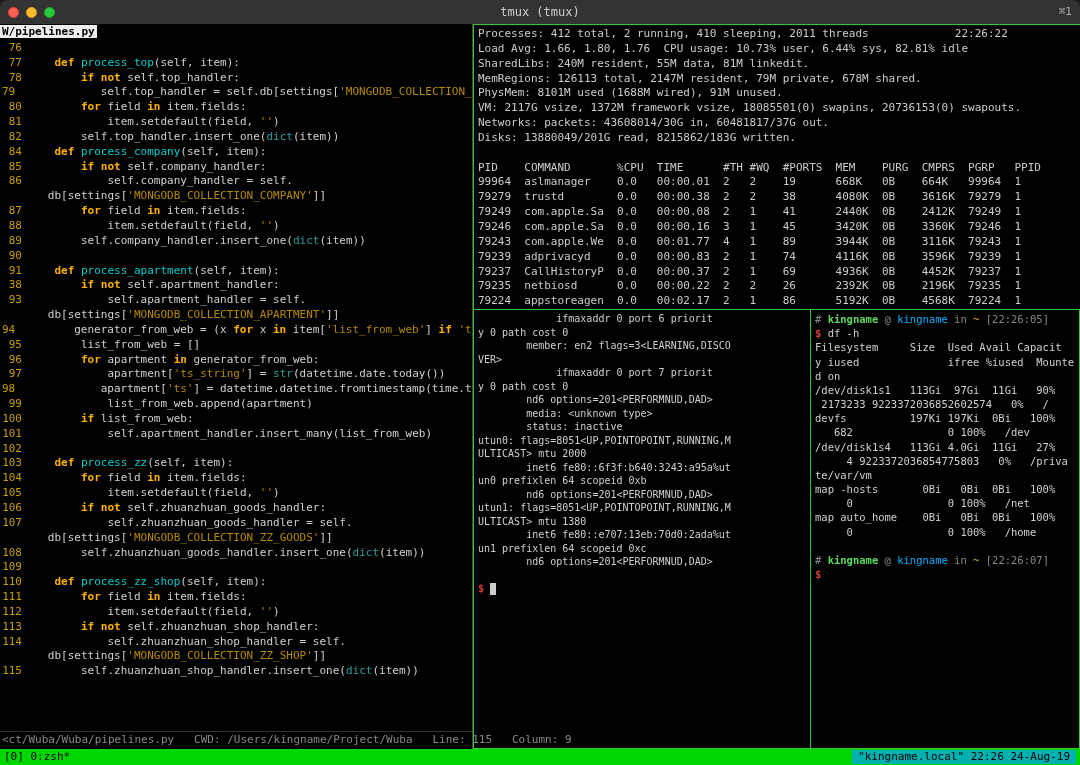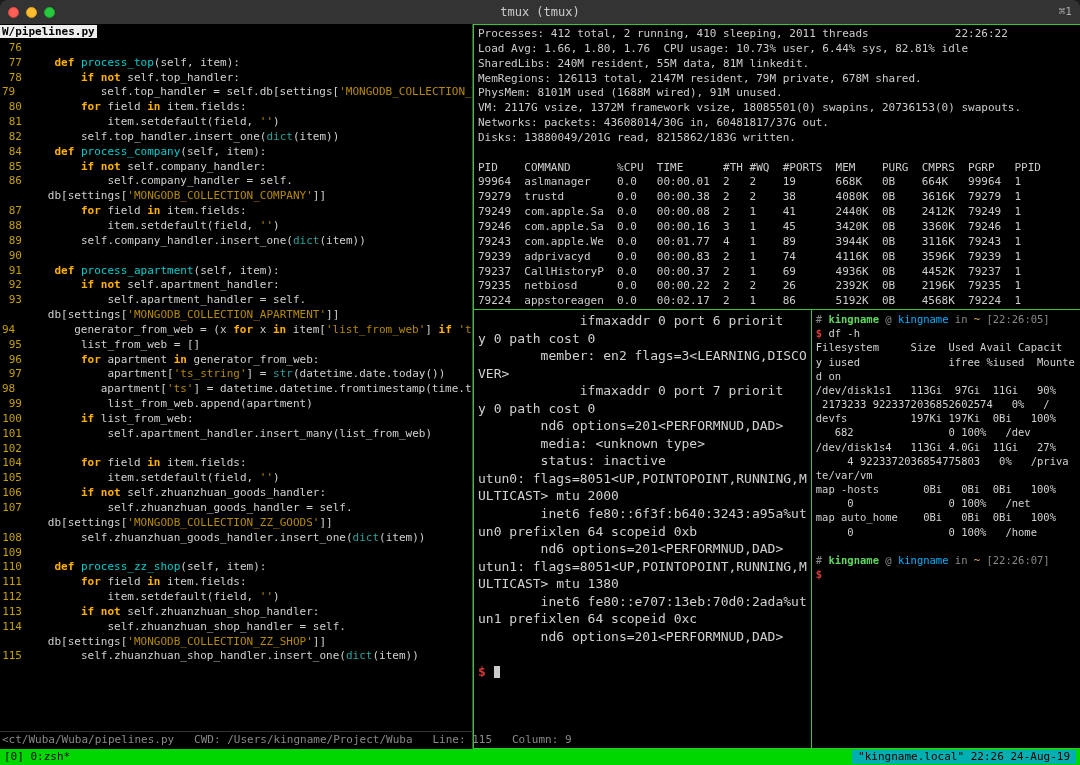--- a/index.html
+++ b/index.html
@@ -61,21 +61,21 @@
     border-right:none;
     padding:2px 4px;
     height:286px;
     overflow:hidden;
     white-space:pre;
     color:#ccc;
   }
   .bottom-split { flex:1; display:flex;}
   .bleft {
     flex:1; border:1px solid #31c831; border-top:none; border-right:none;
-    padding:2px 4px; overflow:hidden; white-space:pre; font-size:13px;
+    padding:2px 4px; overflow:hidden; white-space:pre; font-size:10px;
   }
   .bright {
     width:270px; border:1px solid #31c831; border-top:none;
     padding:2px 4px; overflow:hidden; white-space:pre; font-size:10.5px;
   }
   .prompt-user { color:#5fd75f; font-weight:bold;}
   .prompt-at { color:#888;}
   .prompt-host { color:#00afff;}
   .prompt-path { color:#d7af5f;}
   .prompt-time { color:#888;}
@@ -115,32 +115,33 @@
         <div class="code-line"><span class="gutter">82</span><span class="code">        <span class="self">self</span>.top_handler.insert_one(<span class="obj">dict</span>(item))</span></div>
         <div class="code-line"><span class="gutter">84</span><span class="code">    <span class="kw">def</span> <span class="fn">process_company</span>(<span class="self">self</span>, item):</span></div>
         <div class="code-line"><span class="gutter">85</span><span class="code">        <span class="kw">if not</span> <span class="self">self</span>.company_handler:</span></div>
         <div class="code-line"><span class="gutter">86</span><span class="code">            <span class="self">self</span>.company_handler = <span class="self">self</span>.</span></div>
         <div class="code-line"><span class="gutter"></span><span class="code">   db[settings[<span class="str">'MONGODB_COLLECTION_COMPANY'</span>]]</span></div>
         <div class="code-line"><span class="gutter">87</span><span class="code">        <span class="kw">for</span> field <span class="kw">in</span> item.fields:</span></div>
         <div class="code-line"><span class="gutter">88</span><span class="code">            item.setdefault(field, <span class="str">''</span>)</span></div>
         <div class="code-line"><span class="gutter">89</span><span class="code">        <span class="self">self</span>.company_handler.insert_one(<span class="obj">dict</span>(item))</span></div>
         <div class="code-line"><span class="gutter">90</span><span class="code"></span></div>
         <div class="code-line"><span class="gutter">91</span><span class="code">    <span class="kw">def</span> <span class="fn">process_apartment</span>(<span class="self">self</span>, item):</span></div>
-        <div class="code-line"><span class="gutter">92</span><span class="code">        <span class="kw">if not</span> <span class="self">self</span>.apartment_handler:</span></div>
+        <div class="code-line"><span class="gutter">38</span><span class="code">        <span class="kw">if not</span> <span class="self">self</span>.apartment_handler:</span></div>
         <div class="code-line"><span class="gutter">93</span><span class="code">            <span class="self">self</span>.apartment_handler = <span class="self">self</span>.</span></div>
         <div class="code-line"><span class="gutter"></span><span class="code">   db[settings[<span class="str">'MONGODB_COLLECTION_APARTMENT'</span>]]</span></div>
         <div class="code-line"><span class="gutter">94</span><span class="code">        generator_from_web = (x <span class="kw">for</span> x <span class="kw">in</span> item[<span class="str">'list_from_web'</span>] <span class="kw">if</span> <span class="str">'title'</span> <span class="kw">in</span> x)</span></div>
         <div class="code-line"><span class="gutter">95</span><span class="code">        list_from_web = []</span></div>
         <div class="code-line"><span class="gutter">96</span><span class="code">        <span class="kw">for</span> apartment <span class="kw">in</span> generator_from_web:</span></div>
         <div class="code-line"><span class="gutter">97</span><span class="code">            apartment[<span class="str">'ts_string'</span>] = <span class="obj">str</span>(datetime.date.today())</span></div>
         <div class="code-line"><span class="gutter">98</span><span class="code">            apartment[<span class="str">'ts'</span>] = datetime.datetime.fromtimestamp(time.time(), <span class="none">None</span>)</span></div>
         <div class="code-line"><span class="gutter">99</span><span class="code">            list_from_web.append(apartment)</span></div>
         <div class="code-line"><span class="gutter">100</span><span class="code">        <span class="kw">if</span> list_from_web:</span></div>
         <div class="code-line"><span class="gutter">101</span><span class="code">            <span class="self">self</span>.apartment_handler.insert_many(list_from_web)</span></div>
         <div class="code-line"><span class="gutter">102</span><span class="code"></span></div>
+        <div class="code-line"><span class="gutter">103</span><span class="code">    <span class="kw">def</span> <span class="fn">process_zz</span>(<span class="self">self</span>, item):</span></div>
         <div class="code-line"><span class="gutter">104</span><span class="code">        <span class="kw">for</span> field <span class="kw">in</span> item.fields:</span></div>
         <div class="code-line"><span class="gutter">105</span><span class="code">            item.setdefault(field, <span class="str">''</span>)</span></div>
         <div class="code-line"><span class="gutter">106</span><span class="code">        <span class="kw">if not</span> <span class="self">self</span>.zhuanzhuan_goods_handler:</span></div>
         <div class="code-line"><span class="gutter">107</span><span class="code">            <span class="self">self</span>.zhuanzhuan_goods_handler = <span class="self">self</span>.</span></div>
         <div class="code-line"><span class="gutter"></span><span class="code">   db[settings[<span class="str">'MONGODB_COLLECTION_ZZ_GOODS'</span>]]</span></div>
         <div class="code-line"><span class="gutter">108</span><span class="code">        <span class="self">self</span>.zhuanzhuan_goods_handler.insert_one(<span class="obj">dict</span>(item))</span></div>
         <div class="code-line"><span class="gutter">109</span><span class="code"></span></div>
         <div class="code-line"><span class="gutter">110</span><span class="code">    <span class="kw">def</span> <span class="fn">process_zz_shop</span>(<span class="self">self</span>, item):</span></div>
         <div class="code-line"><span class="gutter">111</span><span class="code">        <span class="kw">for</span> field <span class="kw">in</span> item.fields:</span></div>
         <div class="code-line"><span class="gutter">112</span><span class="code">            item.setdefault(field, <span class="str">''</span>)</span></div>

